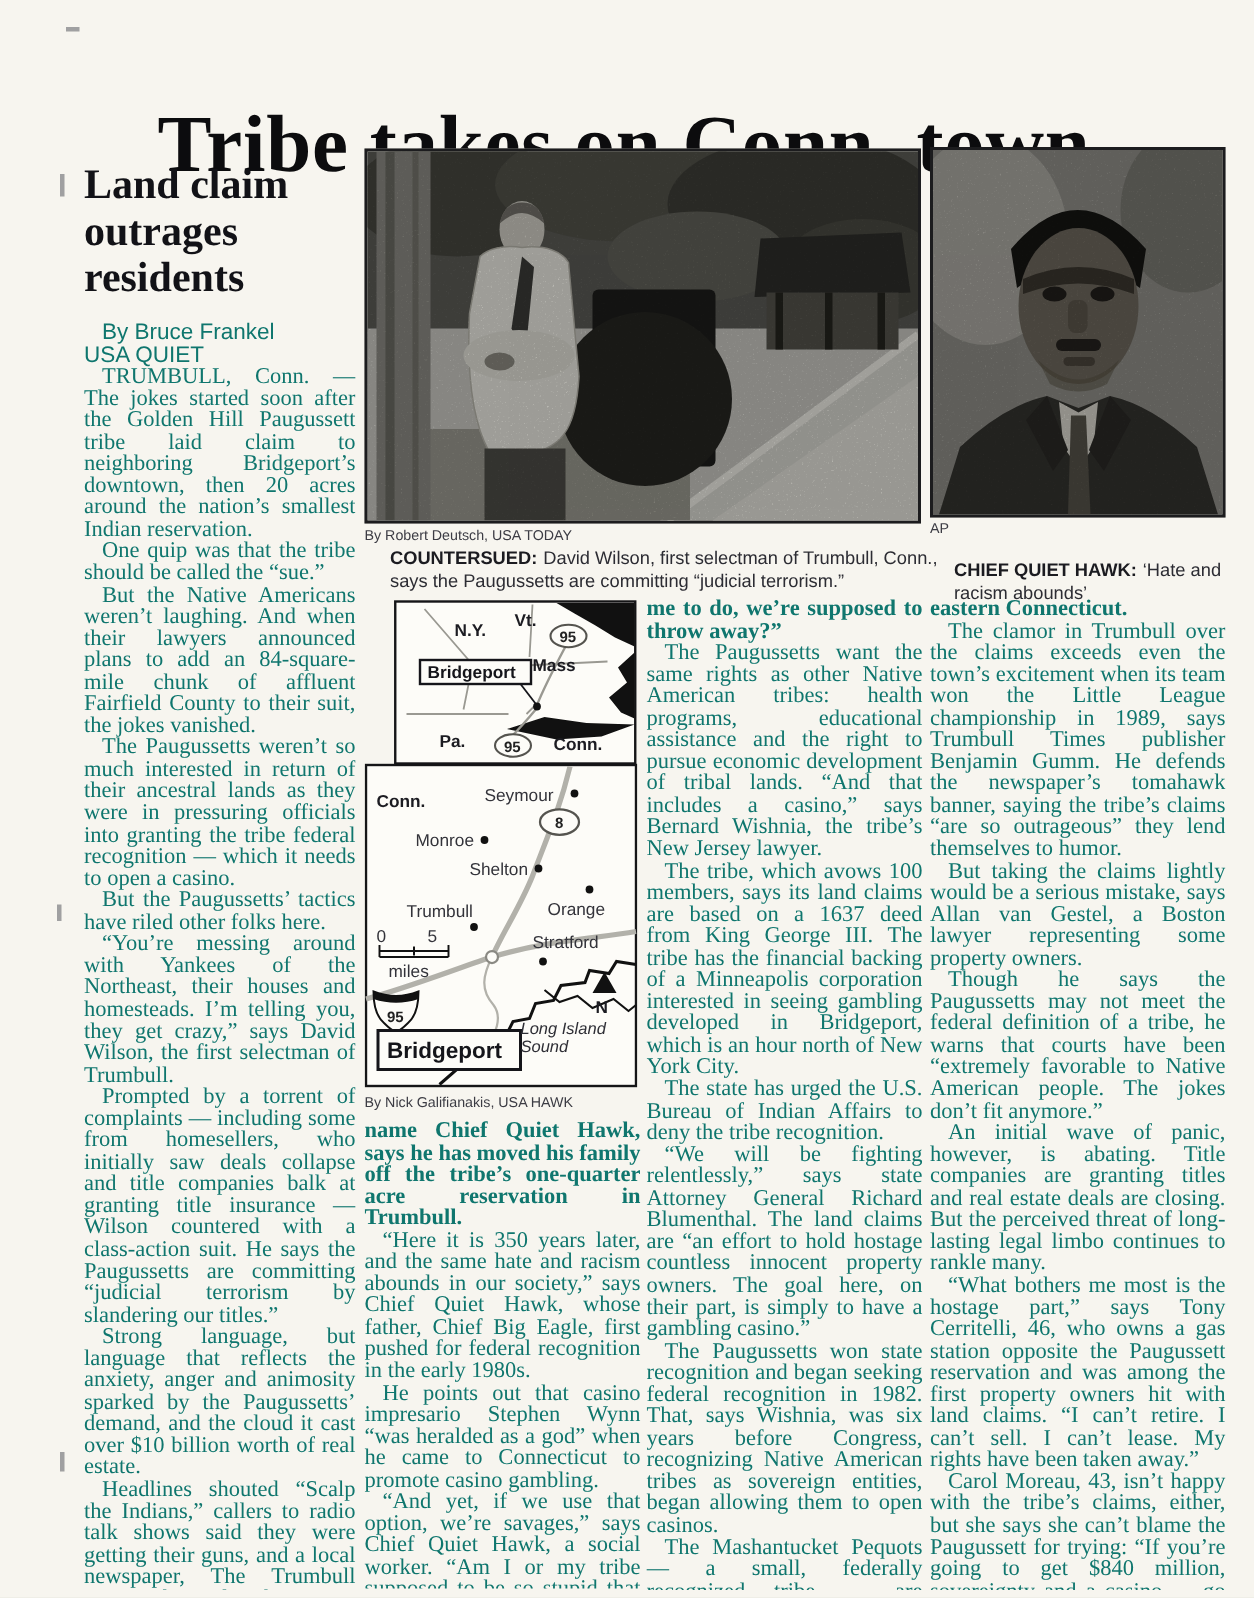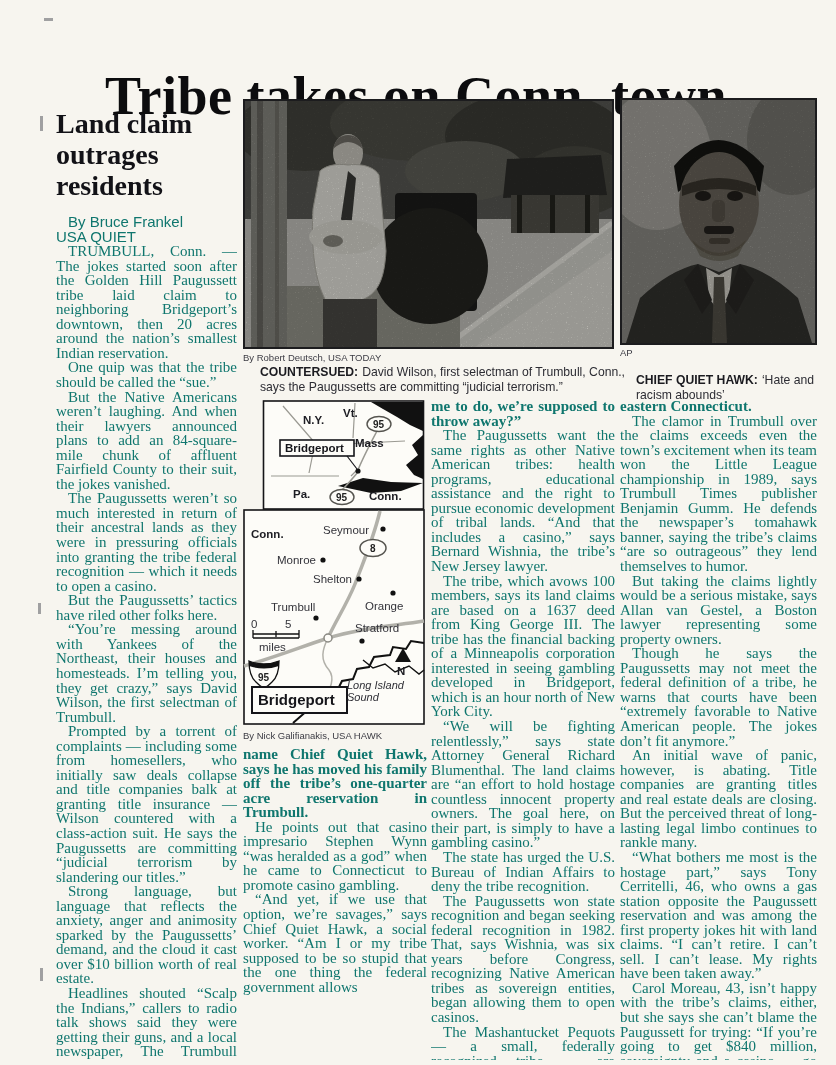--- a/index.html
+++ b/index.html
@@ -221,40 +221,41 @@
       <text class="map-bridgeport-sm" x="42" y="54">Bridgeport</text>
       <line x1="104" y1="58" x2="114" y2="71" stroke="#15151a" stroke-width="1.2"></line>
       <circle cx="115" cy="73" r="2.6" fill="#111"></circle>
     </svg>
   </div>
   <div class="credit" style="left:243px;top:730px;width:182px;">By Nick Galifianakis, USA HAWK</div>
 
   <div class="col cont" style="left:243px;top:747px;width:184px;height:312px;">
     <div>
         <p style="text-indent: 0px;">name Chief Quiet Hawk, says he has moved his family off the tribe’s one-quarter acre reservation in Trumbull.</p>
+        <p>“Here it is 350 years later, and the same hate and racism abounds in our society,” says Chief Quiet Hawk, whose father, Chief Big Eagle, first pushed for federal recognition in the early 1980s.</p>
         <p>He points out that casino impresario Stephen Wynn “was heralded as a god” when he came to Connecticut to promote casino gambling.</p>
         <p>“And yet, if we use that option, we’re savages,” says Chief Quiet Hawk, a social worker. “Am I or my tribe supposed to be so stupid that the one thing the federal government allows</p>
       </div>
   </div>
   <div class="col cont" style="left:431px;top:399px;width:184px;height:661px;">
     <div>
         <p style="text-indent: 0px;">me to do, we’re supposed to throw away?”</p>
         <p>The Paugussetts want the same rights as other Native American tribes: health programs, educational assistance and the right to pursue economic development of tribal lands. “And that includes a casino,” says Bernard Wishnia, the tribe’s New Jersey lawyer.</p>
         <p>The tribe, which avows 100 members, says its land claims are based on a 1637 deed from King George III. The tribe has the financial backing of a Minneapolis corporation interested in seeing gambling developed in Bridgeport, which is an hour north of New York City.</p>
+        <p>The state has urged the U.S. Bureau of Indian Affairs to deny the tribe recognition.</p>
         <p>“We will be fighting relentlessly,” says state Attorney General Richard Blumenthal. The land claims are “an effort to hold hostage countless innocent property owners. The goal here, on their part, is simply to have a gambling casino.”</p>
-        <p>The state has urged the U.S. Bureau of Indian Affairs to deny the tribe recognition.</p>
         <p>The Paugussetts won state recognition and began seeking federal recognition in 1982. That, says Wishnia, was six years before Congress, recognizing Native American tribes as sovereign entities, began allowing them to open casinos.</p>
         <p>The Mashantucket Pequots — a small, federally recognized tribe — are running a hugely successful casino in</p>
       </div>
   </div>
   <div class="col cont" style="left:620px;top:399px;width:197px;height:661px;">
     <div>
         <p style="text-indent: 0px;">eastern Connecticut.</p>
         <p>The clamor in Trumbull over the claims exceeds even the town’s excitement when its team won the Little League championship in 1989, says Trumbull Times publisher Benjamin Gumm. He defends the newspaper’s tomahawk banner, saying the tribe’s claims “are so outrageous” they lend themselves to humor.</p>
         <p>But taking the claims lightly would be a serious mistake, says Allan van Gestel, a Boston lawyer representing some property owners.</p>
         <p>Though he says the Paugussetts may not meet the federal definition of a tribe, he warns that courts have been “extremely favorable to Native American people. The jokes don’t fit anymore.”</p>
         <p>An initial wave of panic, however, is abating. Title companies are granting titles and real estate deals are closing. But the perceived threat of long-lasting legal limbo continues to rankle many.</p>
-        <p>“What bothers me most is the hostage part,” says Tony Cerritelli, 46, who owns a gas station opposite the Paugussett reservation and was among the first property jokes hit with land claims. “I can’t retire. I can’t sell. I can’t lease. My rights have been taken away.”</p>
+        <p>“What bothers me most is the hostage part,” says Tony Cerritelli, 46, who owns a gas station opposite the Paugussett reservation and was among the first property owners hit with land claims. “I can’t retire. I can’t sell. I can’t lease. My rights have been taken away.”</p>
         <p>Carol Moreau, 43, isn’t happy with the tribe’s claims, either, but she says she can’t blame the Paugussett for trying: “If you’re going to get $840 million, sovereignty and a casino — go for it.”</p>
       </div>
   </div>
 
 </div>
 
 </body></html>

